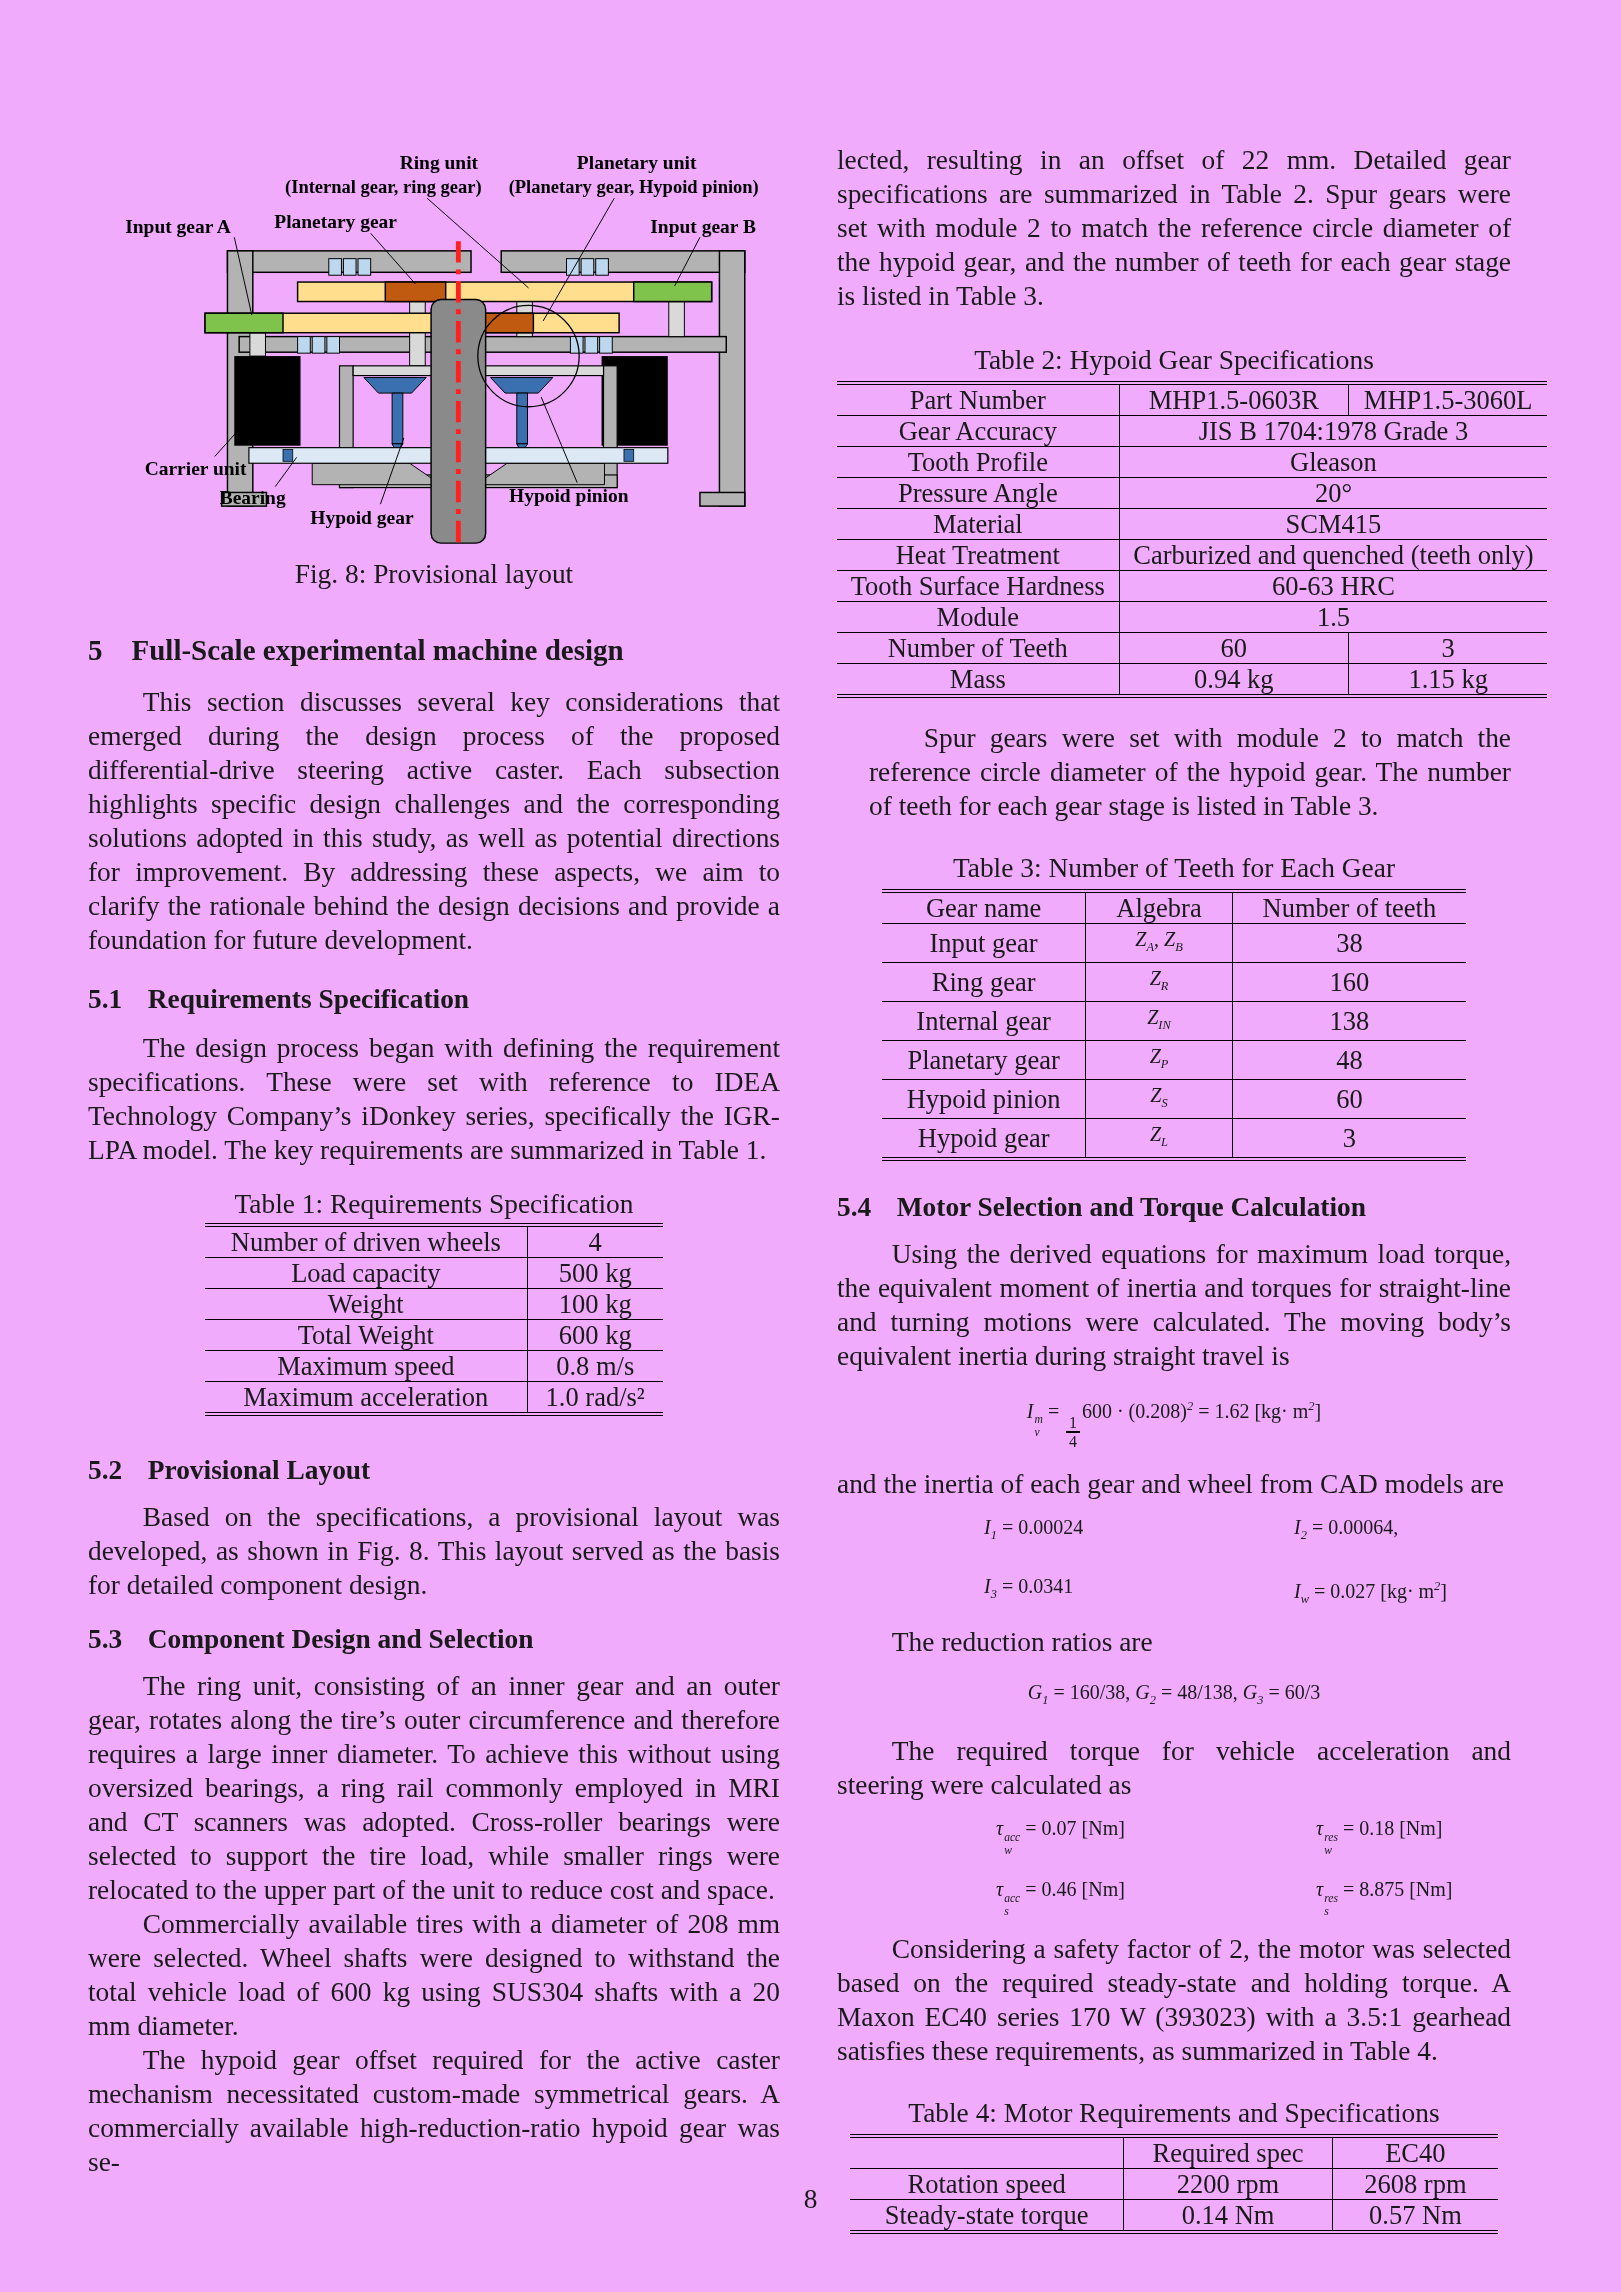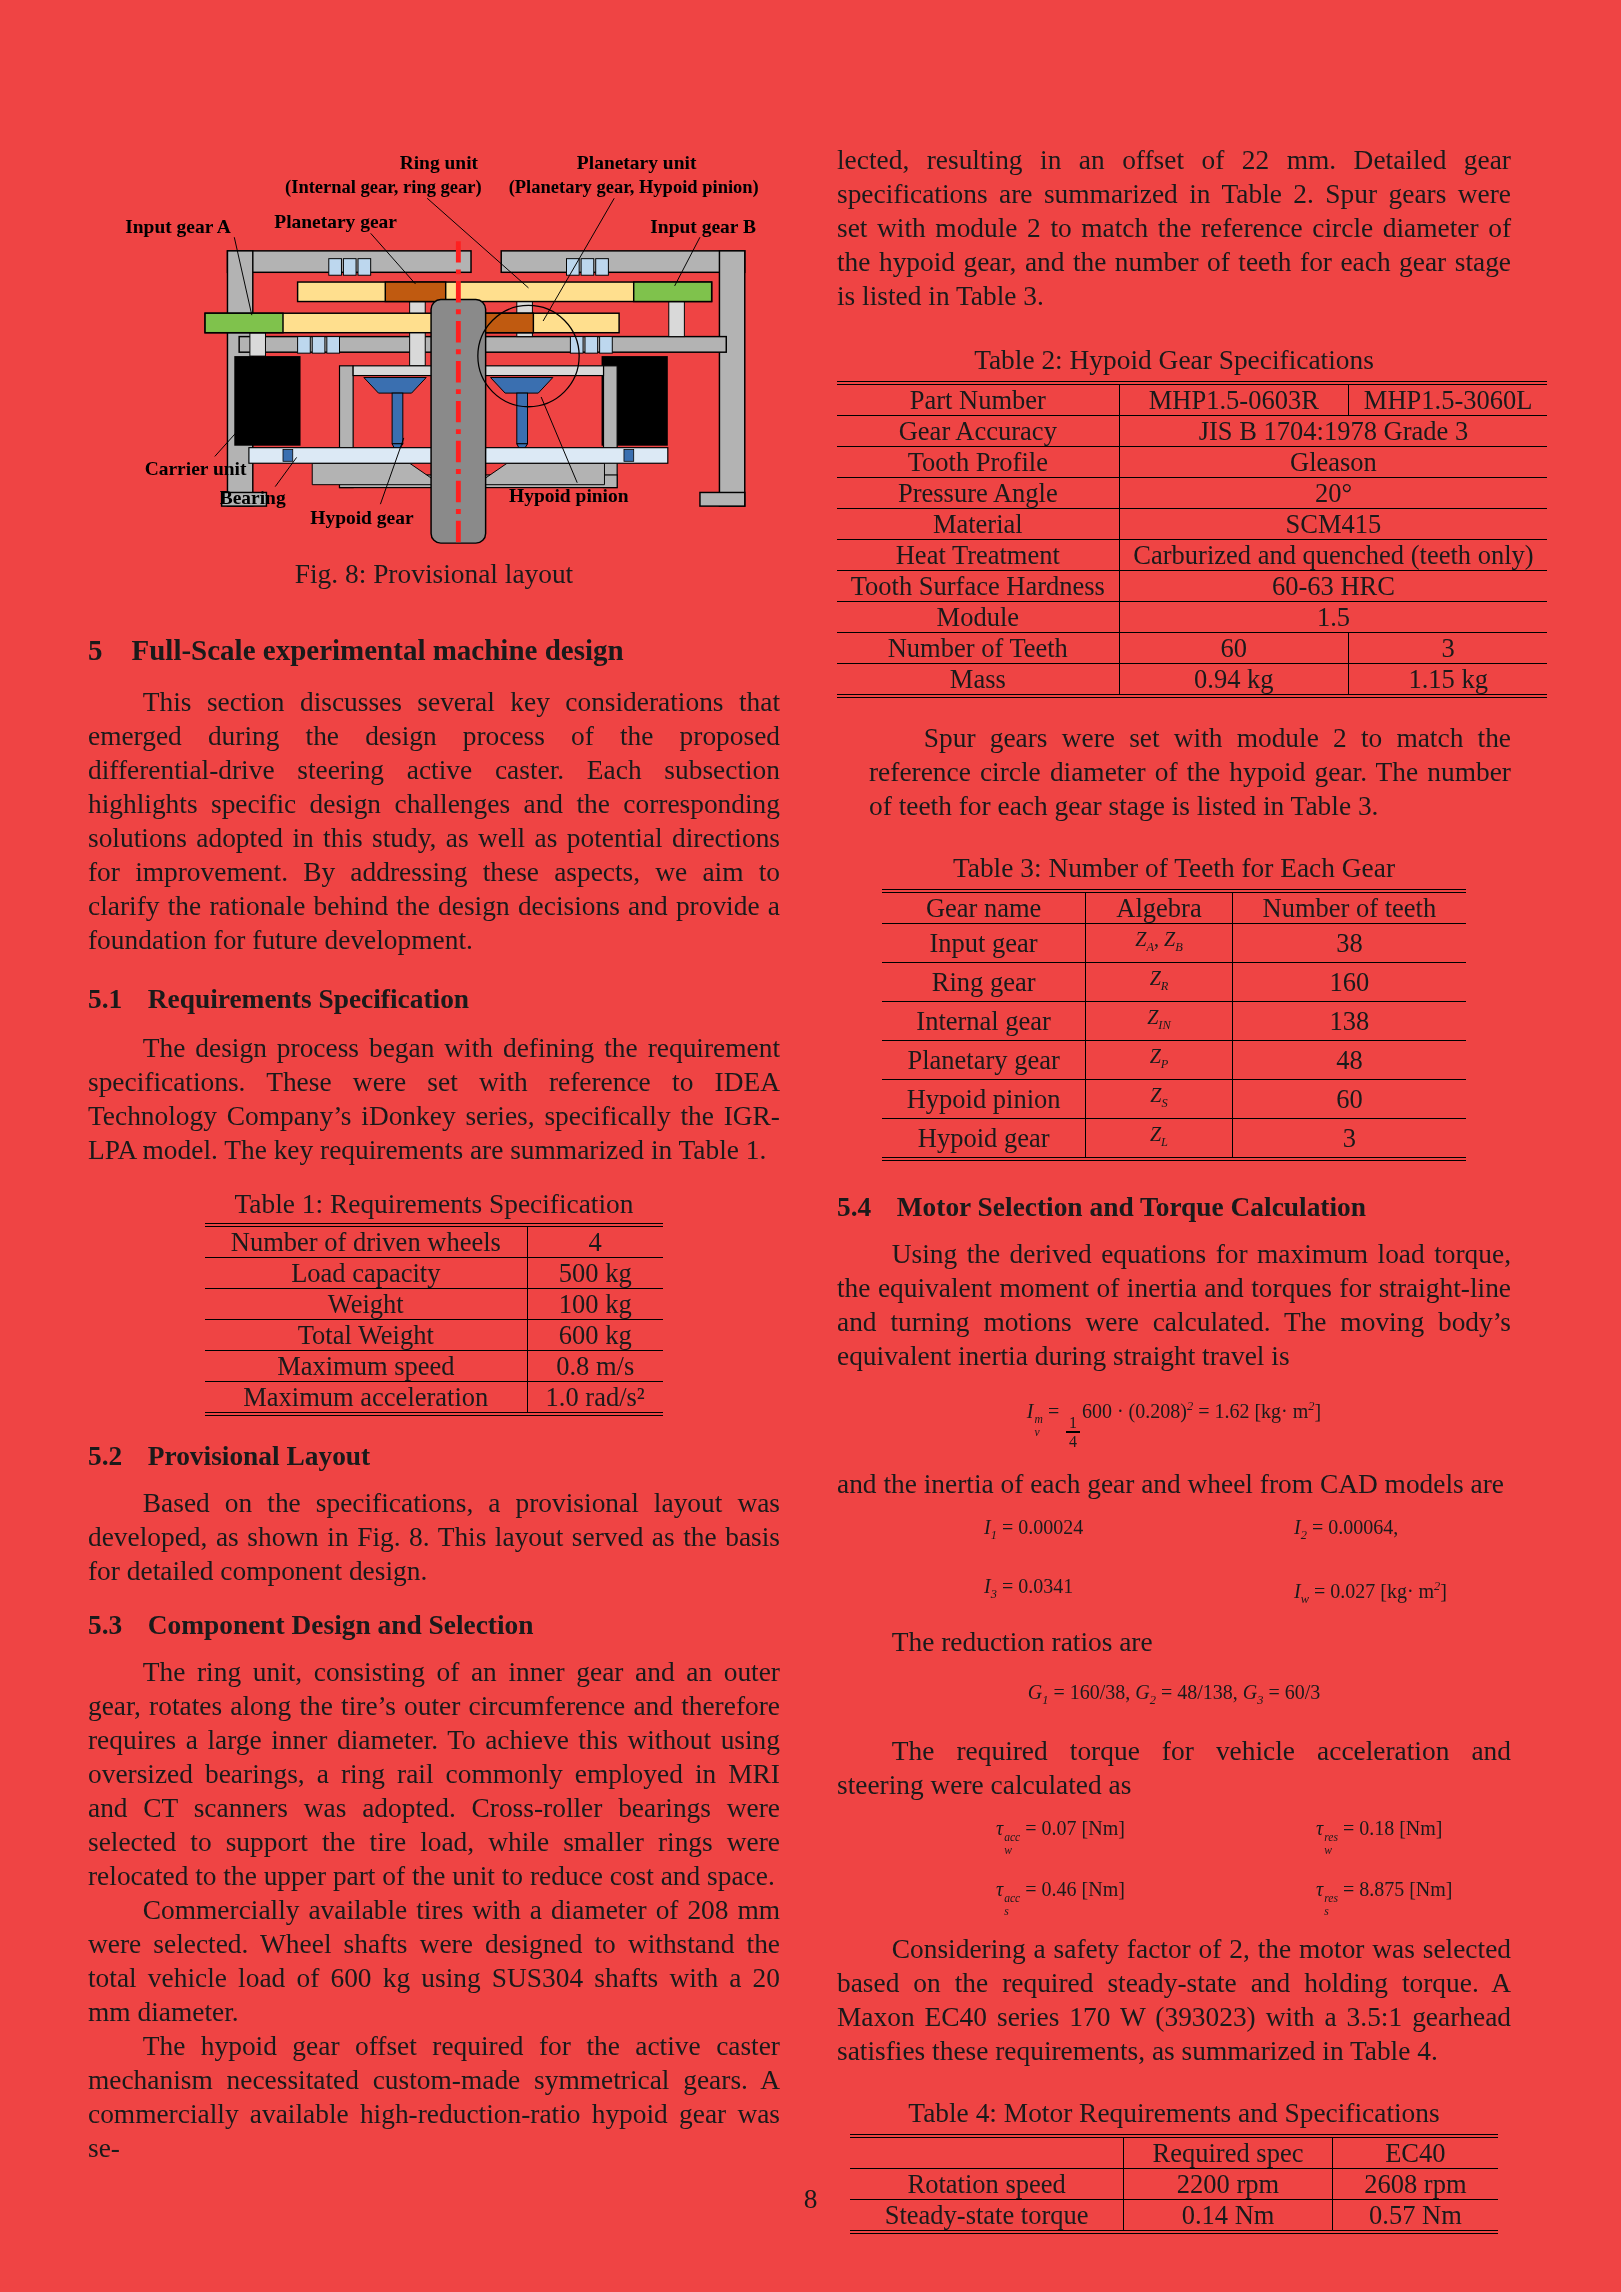--- a/index.html
+++ b/index.html
@@ -1,16 +1,16 @@
 <!DOCTYPE html>
 <html><head>
 <meta charset="utf-8">
 <style>
   html,body{margin:0;padding:0;background:#ffffff;}
-  #page{position:relative;width:1621px;height:2293px;background:#ef4444;overflow:hidden;
+  #page{position:relative;width:1621px;height:2293px;background:#f0abfc;overflow:hidden;
         font-family:"Liberation Serif","DejaVu Serif",serif;color:#1a1a1a;}
   .col{position:absolute;top:0;}
   #col-left{left:88px;width:692px;}
   #col-right{left:837px;width:674px;padding-top:143px;}
   p{margin:0;font-size:27.4px;line-height:34px;text-align:justify;}
   p.ind{text-indent:2em;}
   .sec-h{font-size:29px;font-weight:bold;margin:0;line-height:37px;}
   .sec-h .num{margin-right:29px;}
   .sub-h{font-size:27.4px;font-weight:bold;margin:0;line-height:35px;font-family:Liberation Serif, serif;}
   .sub-h .num{margin-right:25.5px;}
@@ -184,21 +184,21 @@
             <td class="vr">Maximum speed</td>
             <td>0.8 m/s</td>
           </tr>
       <tr>
             <td class="vr">Maximum acceleration</td>
             <td>1.0 rad/s²</td>
           </tr>
     </tbody>
       </table>
 
-    <h2 class="sub-h" style="margin-top:23px;"><span class="num">5.2</span><span>Provisional Layout</span></h2>
+    <h2 class="sub-h" style="margin-top:37px;"><span class="num">5.2</span><span>Provisional Layout</span></h2>
     <p class="ind" style="margin-top:11.8px;">Based on the specifications, a provisional layout was developed, as shown in Fig. 8.  This layout served as the basis for detailed component design.</p>
 
     <h2 class="sub-h" style="margin-top:20px;"><span class="num">5.3</span><span>Component Design and Selection</span></h2>
     <p class="ind" style="margin-top:11.8px;">The ring unit, consisting of an inner gear and an outer gear, rotates along the tire’s outer circumference and therefore requires a large inner diameter.  To achieve this without using oversized bearings, a ring rail commonly employed in MRI and CT scanners was adopted.  Cross-roller bearings were selected to support the tire load, while smaller rings were relocated to the upper part of the unit to reduce cost and space.</p>
     <p class="ind">Commercially available tires with a diameter of 208 mm were selected.  Wheel shafts were designed to withstand the total vehicle load of 600 kg using SUS304 shafts with a 20 mm diameter.</p>
     <p class="ind">The hypoid gear offset required for the active caster mechanism necessitated custom-made symmetrical gears. A commercially available high-reduction-ratio hypoid gear was se-</p>
   </div>
 
   <div class="col" id="col-right">
 

